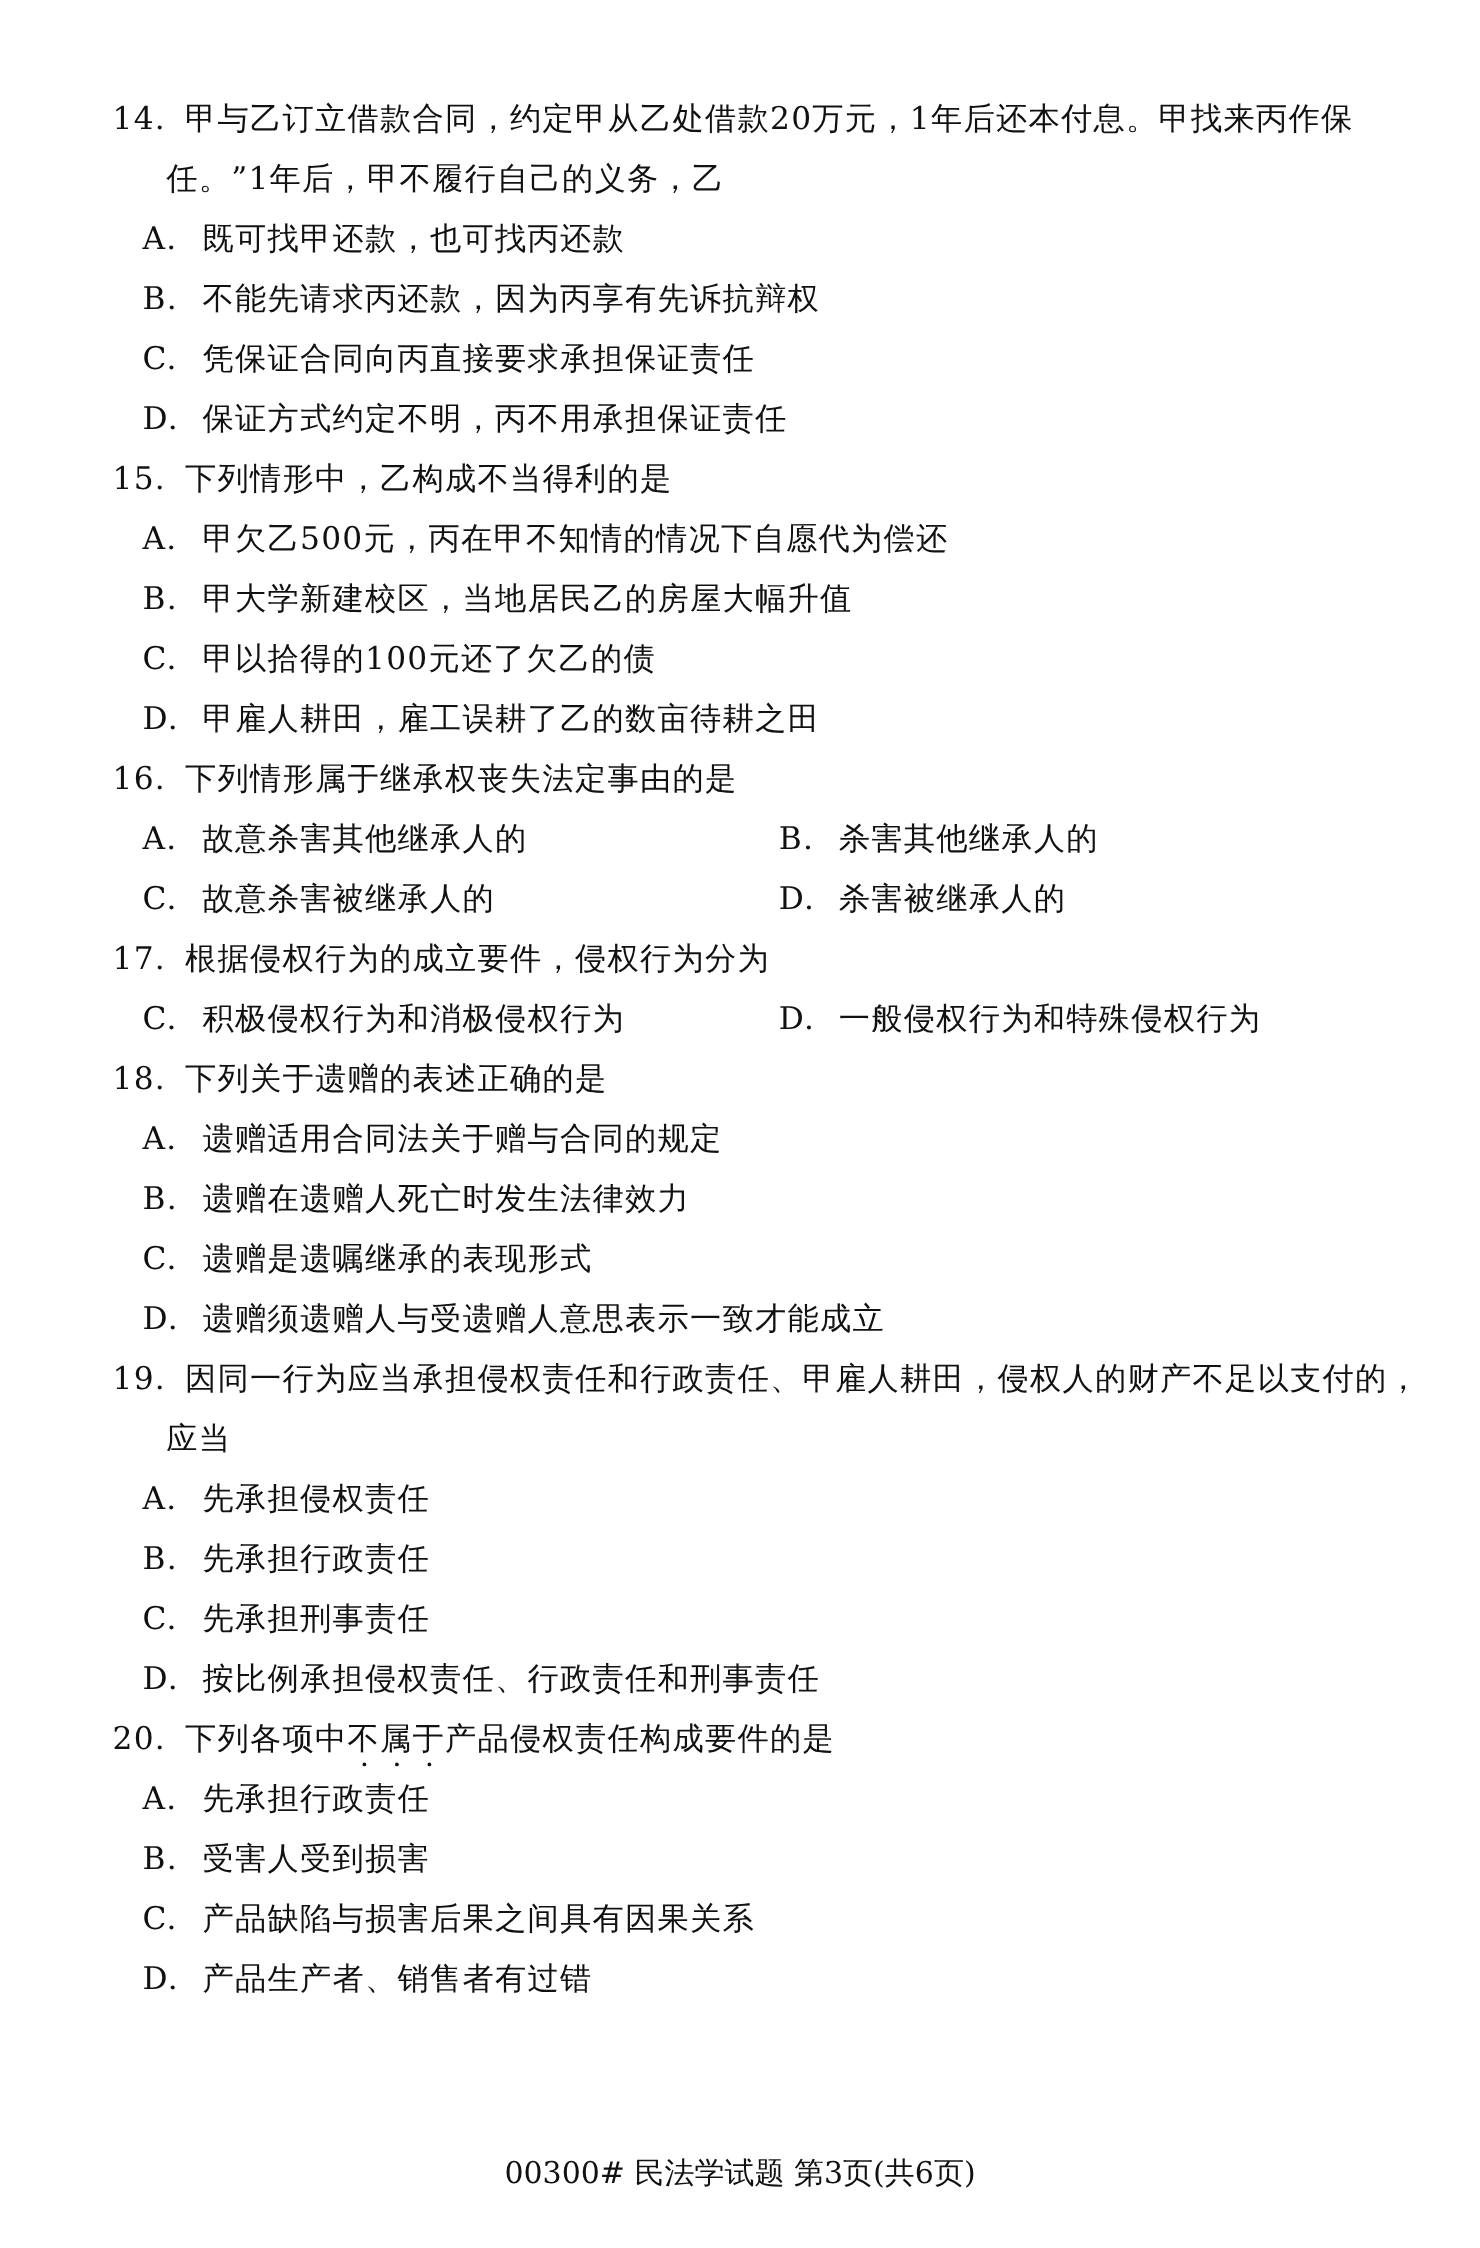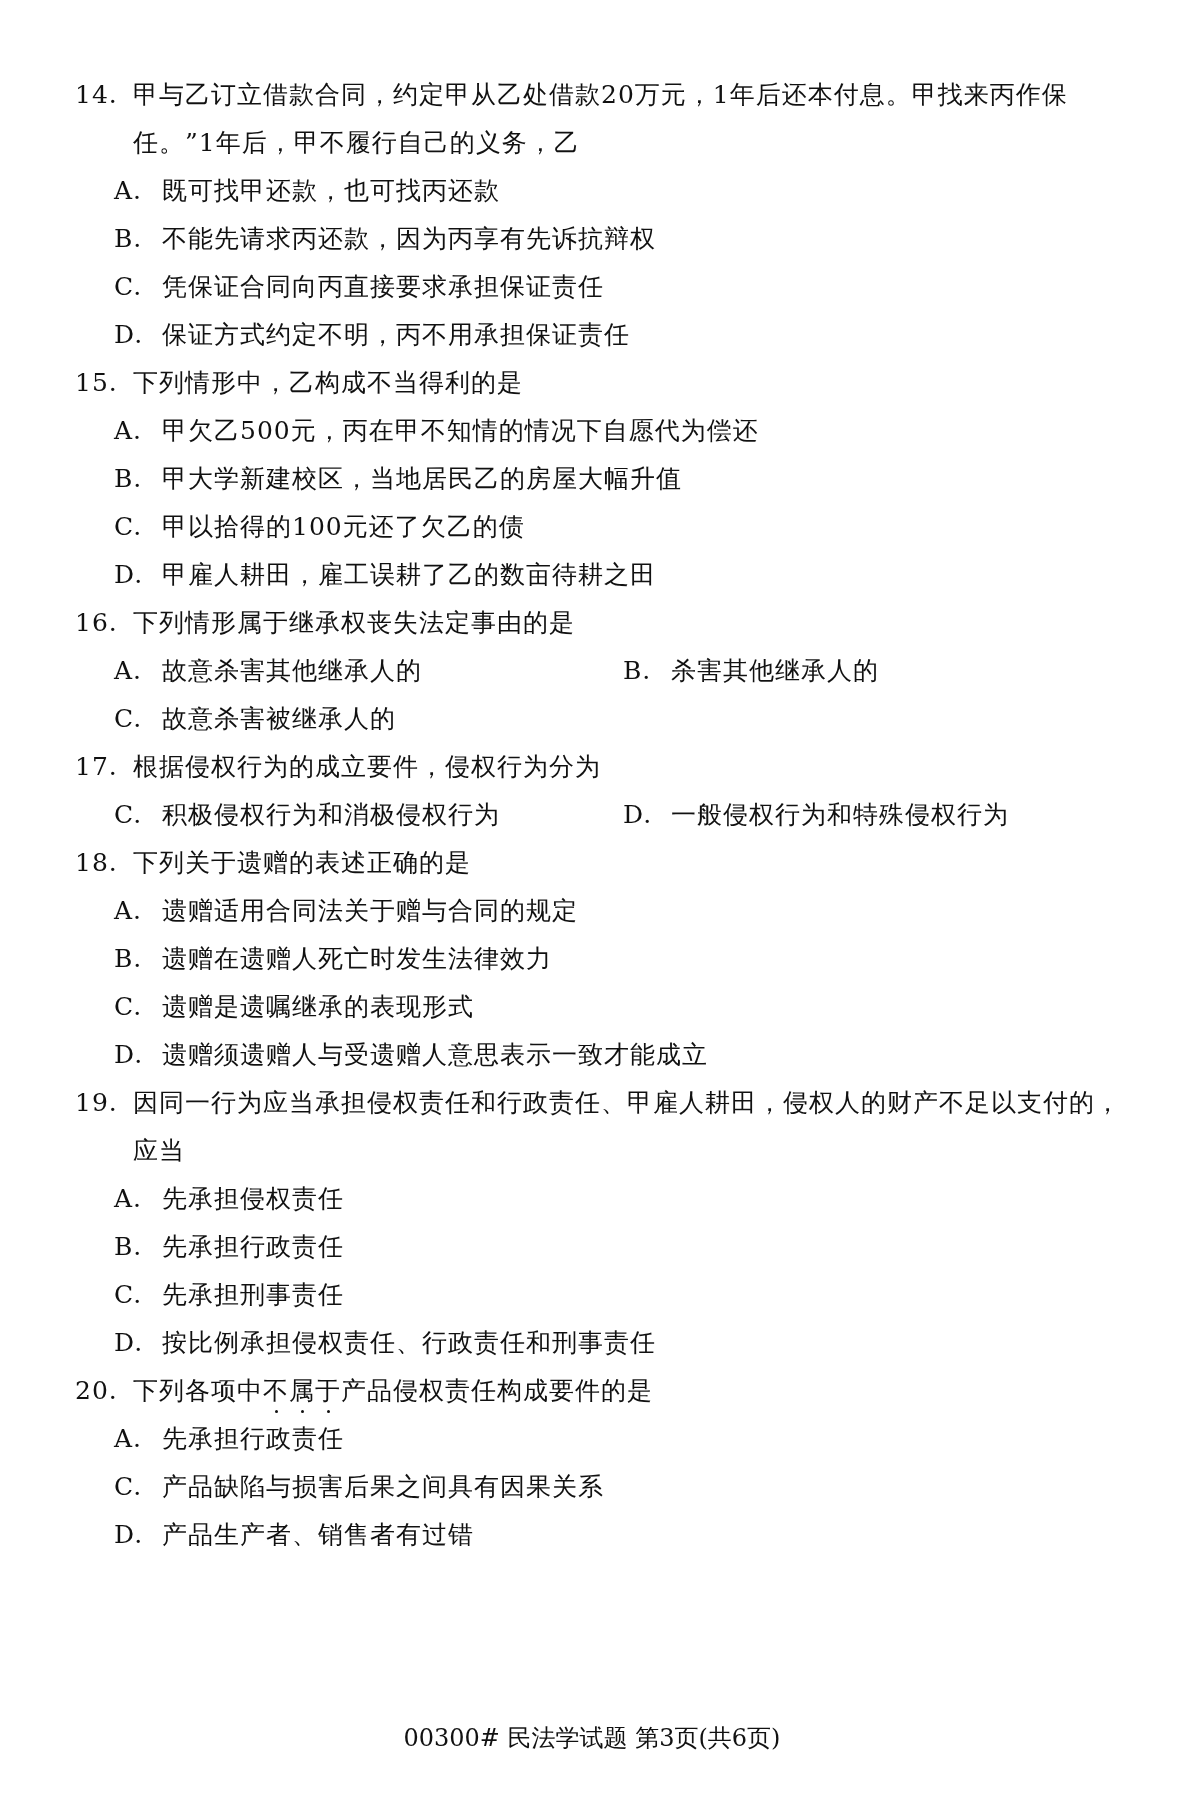--- a/index.html
+++ b/index.html
@@ -7,21 +7,21 @@
     width: 1184px; height: 1798px; position: relative; overflow: hidden;
     font-family: "DejaVu Serif", "Liberation Serif", serif;
     color: #111111;
   }
   .page { position: absolute; left: 0; top: 71px; width: 1184px; }
   .line {
     height: 48px; line-height: 48px; font-size: 25px; white-space: nowrap;
     position: relative; letter-spacing: 1px;
   }
   .qline { padding-left: 75px; }
-  .qline .num { display: inline-block; width: 58px; }
+  .qline .num { display: inline-block; width: 58px; margin-left: 15px; }
   .cont { padding-left: 133px; }
   .opt { padding-left: 114px; }
   .opt .letter { display: inline-block; width: 48px; }
   .two-col { display: flex; }
   .two-col .col { width: 509px; }
   .emph { position: relative; display: inline-block; }
   .emph::after {
     content: ""; position: absolute; left: 50%; bottom: 2px;
     width: 3px; height: 3px; margin-left: -1.5px; background: #111; border-radius: 50%;
   }
@@ -53,20 +53,21 @@
   </div>
 
   <div>
     <div class="line qline"><span class="num">16.</span><span>下列情形属于继承权丧失法定事由的是</span></div>
     <div class="line opt two-col">
       <div class="col"><span class="letter">A.</span><span>故意杀害其他继承人的</span></div>
       <div class="col"><span class="letter">B.</span><span>杀害其他继承人的</span></div>
     </div>
     <div class="line opt two-col">
       <div class="col"><span class="letter">C.</span><span>故意杀害被继承人的</span></div>
+      <div class="col"><span class="letter">D.</span><span>杀害被继承人的</span></div>
     </div>
   </div>
 
   <div>
     <div class="line qline"><span class="num">17.</span><span>根据侵权行为的成立要件，侵权行为分为</span></div>
     <div class="line opt two-col">
       <div class="col"><span class="letter">C.</span><span>积极侵权行为和消极侵权行为</span></div>
       <div class="col"><span class="letter">D.</span><span>一般侵权行为和特殊侵权行为</span></div>
     </div>
   </div>
@@ -84,18 +85,19 @@
     <div class="line cont">应当</div>
     <div class="line opt"><span class="letter">A.</span><span>先承担侵权责任</span></div>
     <div class="line opt"><span class="letter">B.</span><span>先承担行政责任</span></div>
     <div class="line opt"><span class="letter">C.</span><span>先承担刑事责任</span></div>
     <div class="line opt"><span class="letter">D.</span><span>按比例承担侵权责任、行政责任和刑事责任</span></div>
   </div>
 
   <div>
     <div class="line qline"><span class="num">20.</span><span>下列各项中</span><span class="emph">不</span><span class="emph">属</span><span class="emph">于</span><span>产品侵权责任构成要件的是</span></div>
     <div class="line opt"><span class="letter">A.</span><span>先承担行政责任</span></div>
+    <div class="line opt"><span class="letter">B.</span><span>受害人受到损害</span></div>
     <div class="line opt"><span class="letter">C.</span><span>产品缺陷与损害后果之间具有因果关系</span></div>
     <div class="line opt"><span class="letter">D.</span><span>产品生产者、销售者有过错</span></div>
   </div>
 </div>
 
 <div class="footer">00300# 民法学试题 第3页(共6页)</div>
 
 </body></html>

